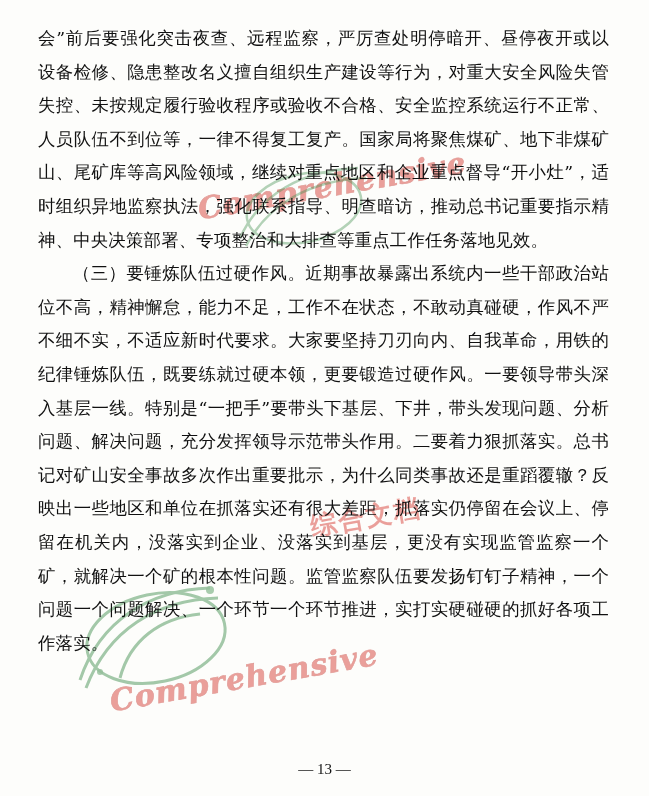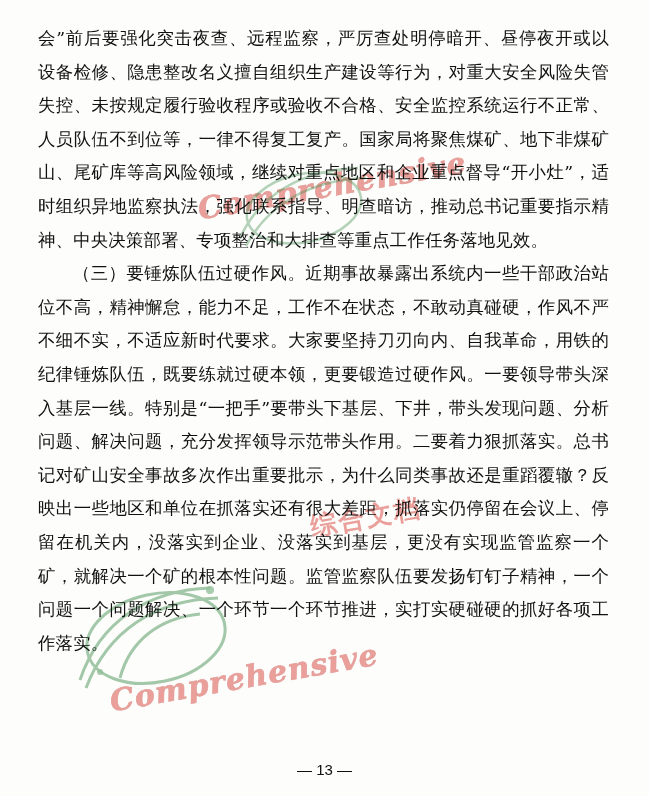--- a/index.html
+++ b/index.html
@@ -41,21 +41,21 @@
     text-indent: 2em;
   }
   .page-number {
     position: absolute;
     left: 0;
     right: 0;
     bottom: 18px;
     text-align: center;
     font-size: 15px;
     color: #111;
-    font-family: Liberation Sans, sans-serif;
+    font-family: Liberation Serif, serif;
     z-index: 2;
   }
 
   
   .watermark {
     position: absolute;
     z-index: 1;
     pointer-events: none;
     font-family: "DejaVu Serif", "Liberation Serif", serif;
     font-weight: bold;

